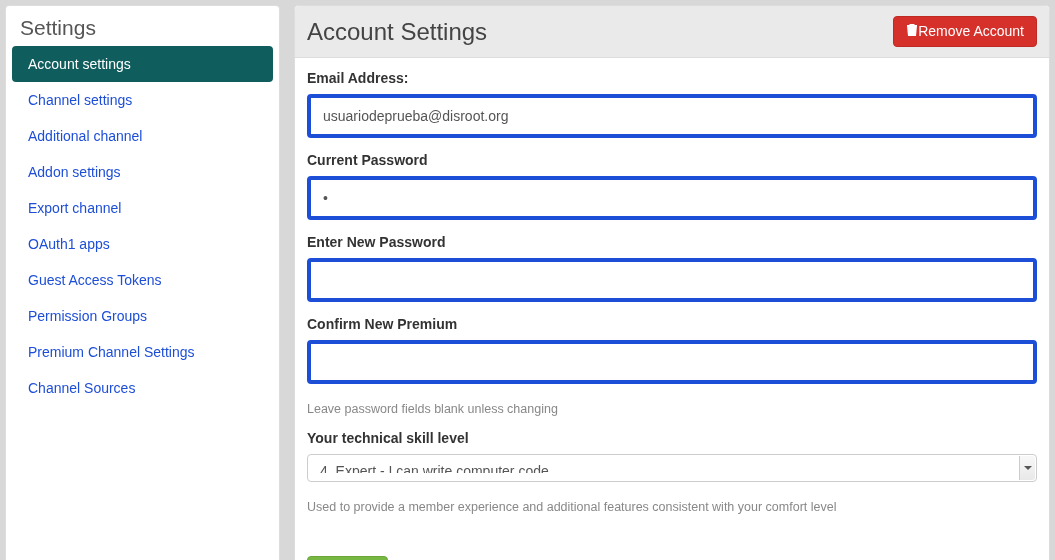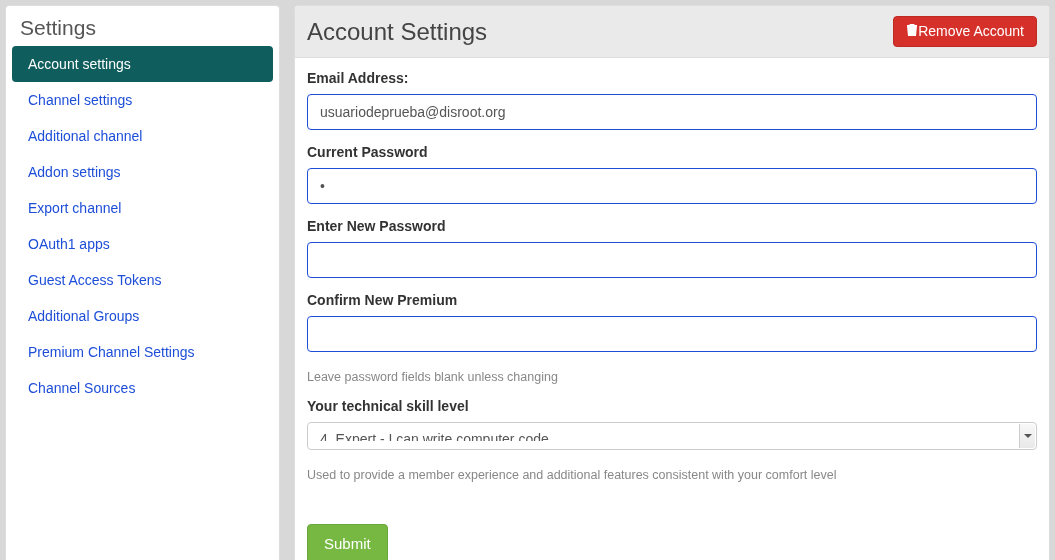--- a/index.html
+++ b/index.html
@@ -88,26 +88,26 @@
   .form-label {
     display: block;
     font-weight: 700;
     font-size: 14px;
     color: #333;
     margin-bottom: 8px;
   }
   .form-control {
     width: 100%;
     padding: 8px 12px;
-    border: 1px solid #1d4ed8;
+    border: 4px solid #1d4ed8;
     border-radius: 4px;
     font-size: 14px;
     color: #555;
     background: #fff;
-    height: 36px;
+    height: 44px;
   }
   .help-text {
     font-size: 12.5px;
     color: #888;
     margin-top: 18px;
   }
   .select-wrapper { position: relative; }
   .select-control {
     width: 100%;
     padding: 8px 12px;
@@ -158,21 +158,21 @@
   <aside class="sidebar">
     <h2 class="sidebar-title">Settings</h2>
     <ul class="sidebar-list">
       <li class="sidebar-item active"><span>Account settings</span></li>
       <li class="sidebar-item"><span>Channel settings</span></li>
       <li class="sidebar-item"><span>Additional channel</span></li>
       <li class="sidebar-item"><span>Addon settings</span></li>
       <li class="sidebar-item"><span>Export channel</span></li>
       <li class="sidebar-item"><span>OAuth1 apps</span></li>
       <li class="sidebar-item"><span>Guest Access Tokens</span></li>
-      <li class="sidebar-item"><span>Additional Groups</span></li>
+      <li class="sidebar-item"><span>Permission Groups</span></li>
       <li class="sidebar-item"><span>Premium Channel Settings</span></li>
       <li class="sidebar-item"><span>Channel Sources</span></li>
     </ul>
   </aside>
 
   <main class="main">
     <div class="main-header">
       <h1 class="main-title">Account Settings</h1>
       <button class="remove-btn">
         <span>

